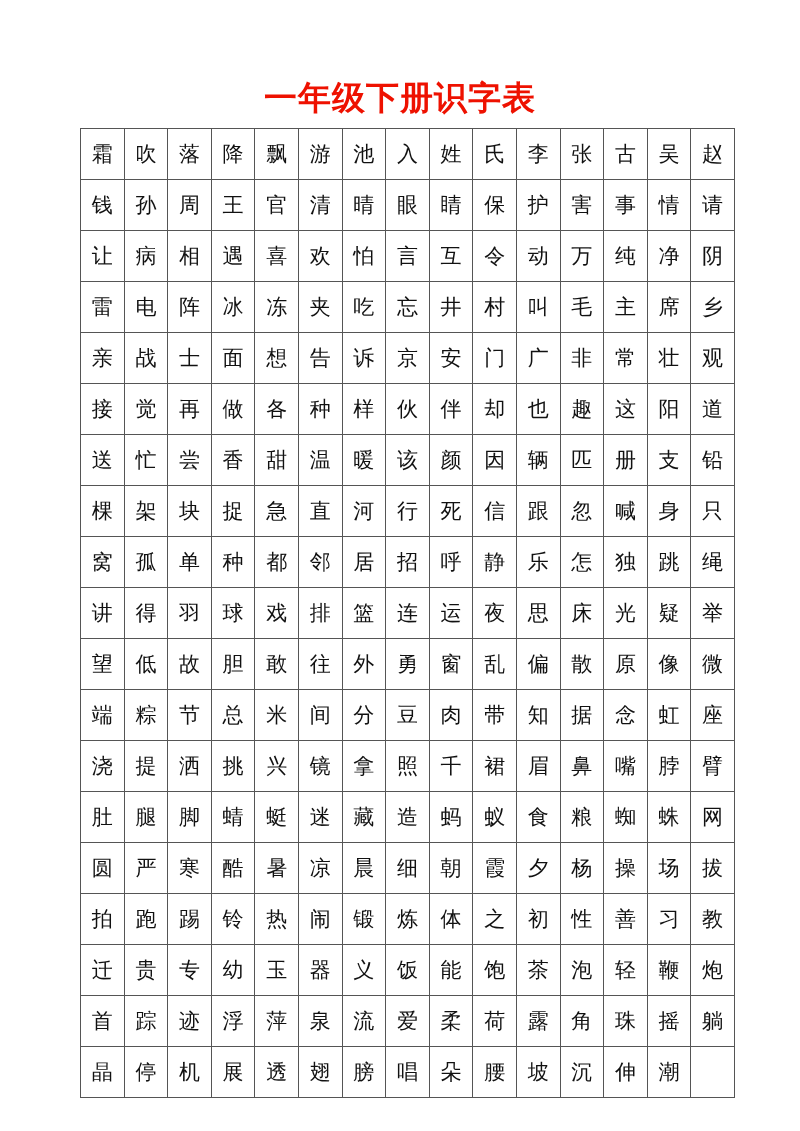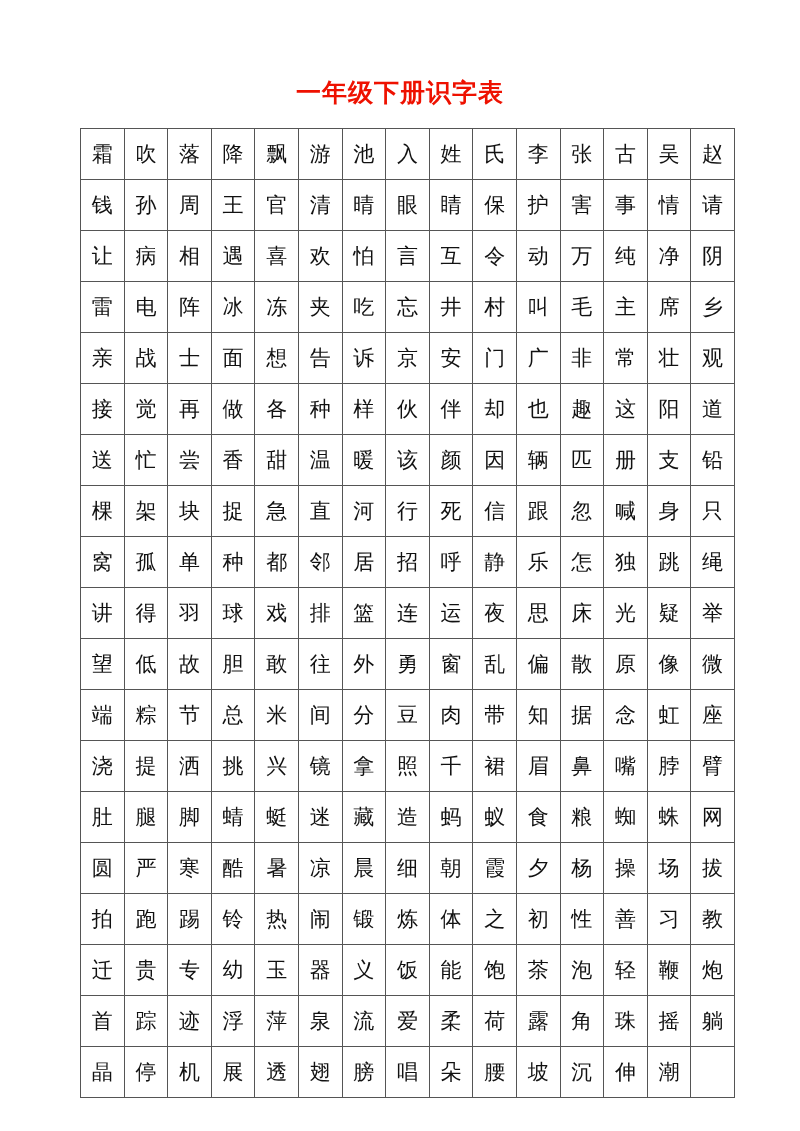--- a/index.html
+++ b/index.html
@@ -22,21 +22,21 @@
     position: relative;
     background: #ffffff;
   }
   .page-title {
     position: absolute;
     top: 76px;
     left: 0;
     width: 800px;
     text-align: center;
     color: #ee1100;
-    font-size: 25px;
+    font-size: 33px;
     font-weight: bold;
     letter-spacing: 1px;
     font-family: "DejaVu Sans", "Liberation Sans", sans-serif;
   }
   .char-table-wrap {
     position: absolute;
     left: 80px;
     top: 128px;
     width: 639px;
   }

